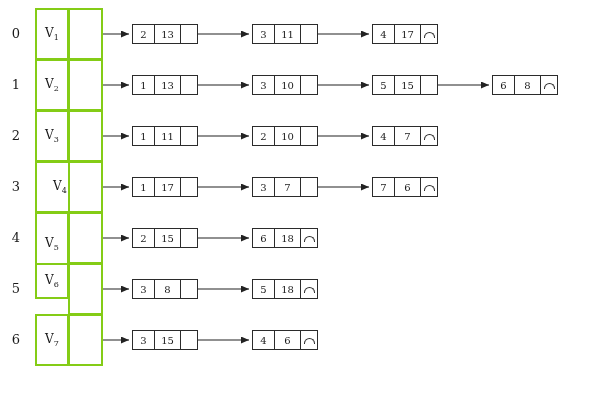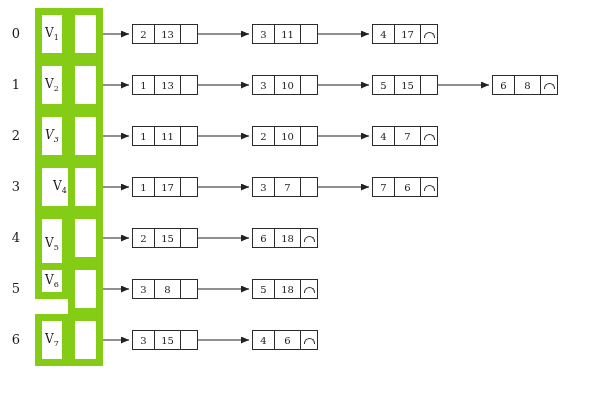--- a/index.html
+++ b/index.html
@@ -4,21 +4,21 @@
 <style>
   html,body{margin:0;padding:0;background:#ffffff;}
   #canvas{
     position:relative;width:600px;height:400px;background:#ffffff;
     font-family:"DejaVu Serif", "Liberation Serif", serif;color:#1a1a1a;
     overflow:hidden;
   }
   #arrows{position:absolute;left:0;top:0;width:600px;height:400px;}
   .idx{position:absolute;width:16px;text-align:center;font-size:13px;line-height:18px;}
   .cell{
-    position:absolute;border:7px solid #84cc16;box-sizing:border-box;
+    position:absolute;border:2px solid #84cc16;box-sizing:border-box;
     display:flex;align-items:center;justify-content:center;background:#ffffff;
   }
   .vlabel{font-size:12px;}
   .vlabel sub{font-size:8px;}
   .node{
     position:absolute;display:flex;border:1px solid #2b2b2b;box-sizing:border-box;
     background:#ffffff;align-items:stretch;
   }
   .node .vc{
     width:22px;border-right:1px solid #2b2b2b;display:flex;align-items:center;
@@ -106,21 +106,21 @@
       <span class="pc"></span>
     </div>
     <div class="node" style="left: 492px; top: 75px; width: 66px; height: 20px;">
       <span class="vc">6</span>
       <span class="vc b">8</span>
       <span class="pc">
         <span class="nul"></span>
       </span>
     </div>
     <div class="idx" style="left: 8px; top: 127px;">2</div>
-    <div class="cell" style="left: 35px; top: 110px; width: 34px; height: 52px; font-style: italic;">
+    <div class="cell" style="left: 35px; top: 110px; width: 34px; height: 52px;">
       <span class="vlabel"><span>V</span><sub>3</sub></span>
     </div>
     <div class="cell" style="left: 68px; top: 110px; width: 35px; height: 52px;"></div>
     <div class="node" style="left: 132px; top: 126px; width: 66px; height: 20px;">
       <span class="vc">1</span>
       <span class="vc b">11</span>
       <span class="pc"></span>
     </div>
     <div class="node" style="left: 252px; top: 126px; width: 66px; height: 20px;">
       <span class="vc">2</span>

